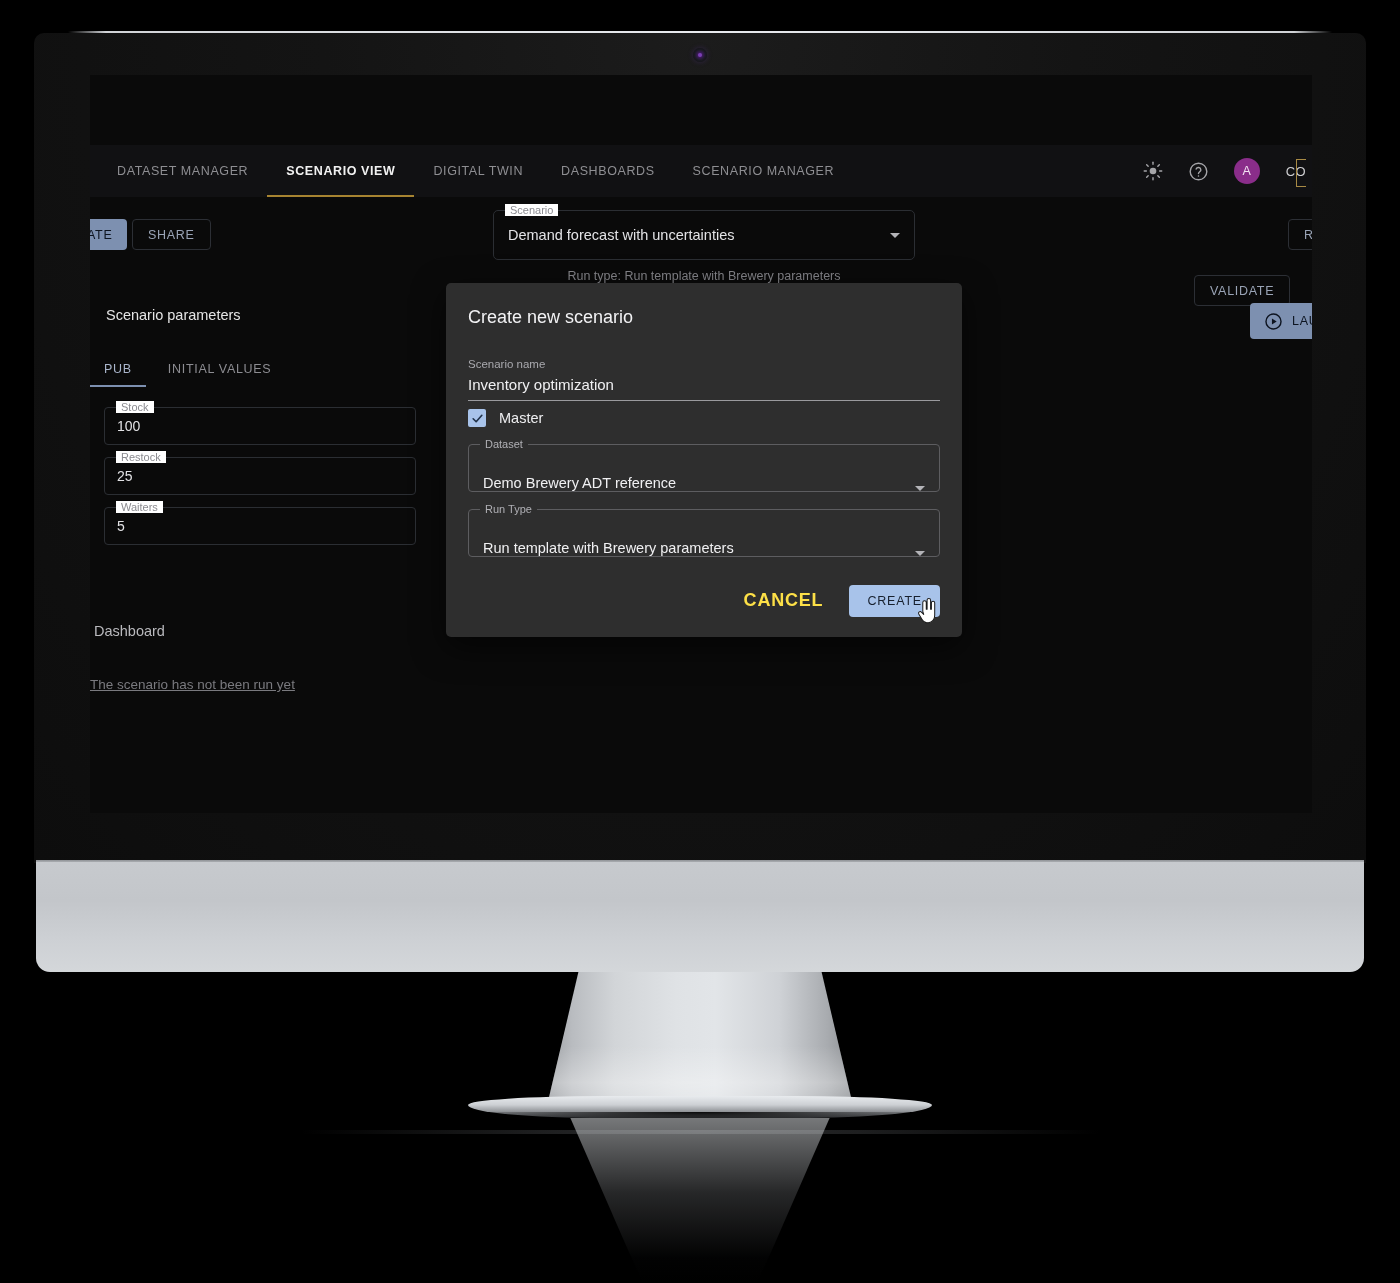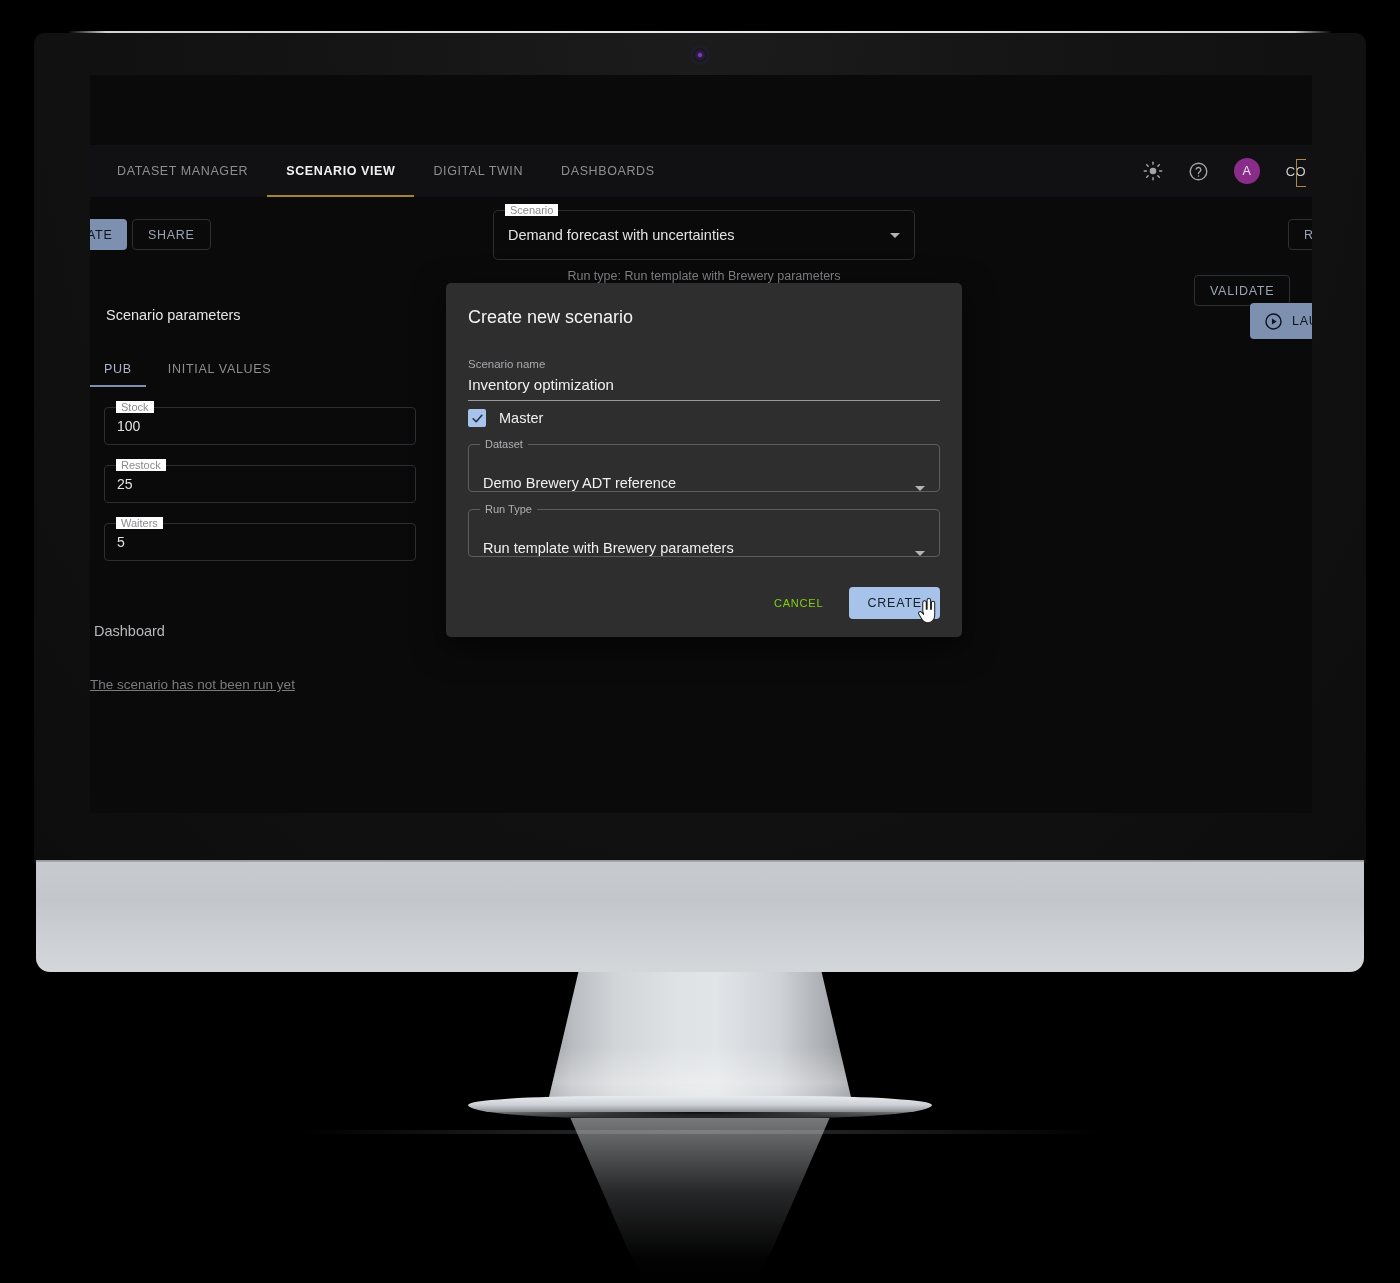--- a/index.html
+++ b/index.html
@@ -290,21 +290,21 @@
     width: calc(100% - 8px); height: 2px;
     background: #7d90b0;
   }
 
   .param-list { position: absolute; left: 14px; top: 332px; width: 312px; }
   .param-field {
     position: relative;
     height: 38px;
     border: 1px solid #2b2e33;
     border-radius: 4px;
-    margin-bottom: 20px;
+    margin-bottom: 12px;
     display: flex; align-items: center;
     padding: 0 12px;
     cursor: text;
   }
   .param-value { font-size: 14px; color: #e2e2e5; }
 
   
   .dash-title {
     position: absolute;
     left: 4px; top: 548px;
@@ -397,26 +397,27 @@
 
   .modal-actions {
     position: absolute;
     right: 22px; bottom: 18px;
     display: flex; align-items: center;
     gap: 16px;
   }
   .btn-text {
     background: transparent;
     border: none;
-    color: #84cc16;
-    font-size: 11px;
+    color: #fde047;
+    font-size: 18px;
     letter-spacing: 0.8px;
     padding: 8px 10px;
     cursor: pointer;
     font-family: "Liberation Sans", sans-serif;
+    font-weight: bold;
   }
   .btn-create {
     background: #a8c3ea;
     color: #17202e;
     border: none;
     border-radius: 4px;
     font-size: 12.5px;
     letter-spacing: 0.8px;
     padding: 9px 18px;
     cursor: pointer;
@@ -448,20 +449,23 @@
           <span>DATASET MANAGER</span>
         </div>
         <div class="nav-tab active">
           <span>SCENARIO VIEW</span>
         </div>
         <div class="nav-tab">
           <span>DIGITAL TWIN</span>
         </div>
         <div class="nav-tab">
           <span>DASHBOARDS</span>
+        </div>
+        <div class="nav-tab">
+          <span>SCENARIO MANAGER</span>
         </div>
       </div>
 
       <div class="nav-right">
         <div class="nav-icon">
           <svg width="20" height="20" viewBox="0 0 24 24" fill="none" stroke="#bfbfc3" stroke-width="1.7" stroke-linecap="round">
             <circle cx="12" cy="12" r="4" fill="#bfbfc3" stroke="none"></circle>
             <line x1="12" y1="1.5" x2="12" y2="4"></line>
               <line x1="12" y1="20" x2="12" y2="22.5"></line>
             <line x1="1.5" y1="12" x2="4" y2="12"></line>

